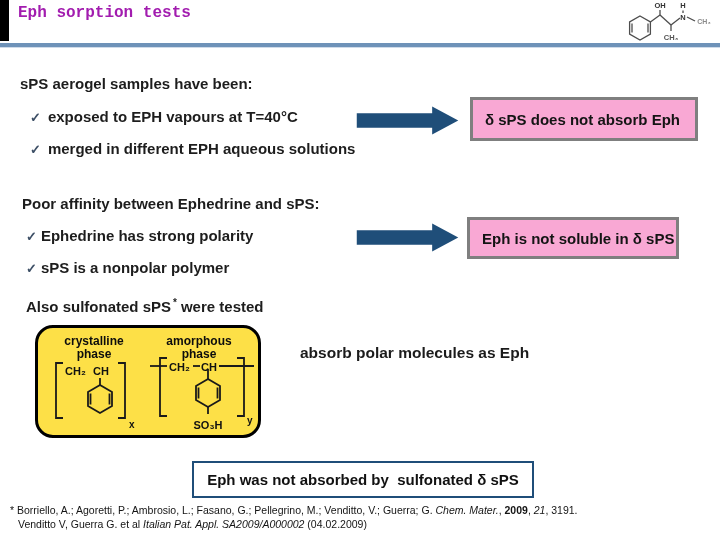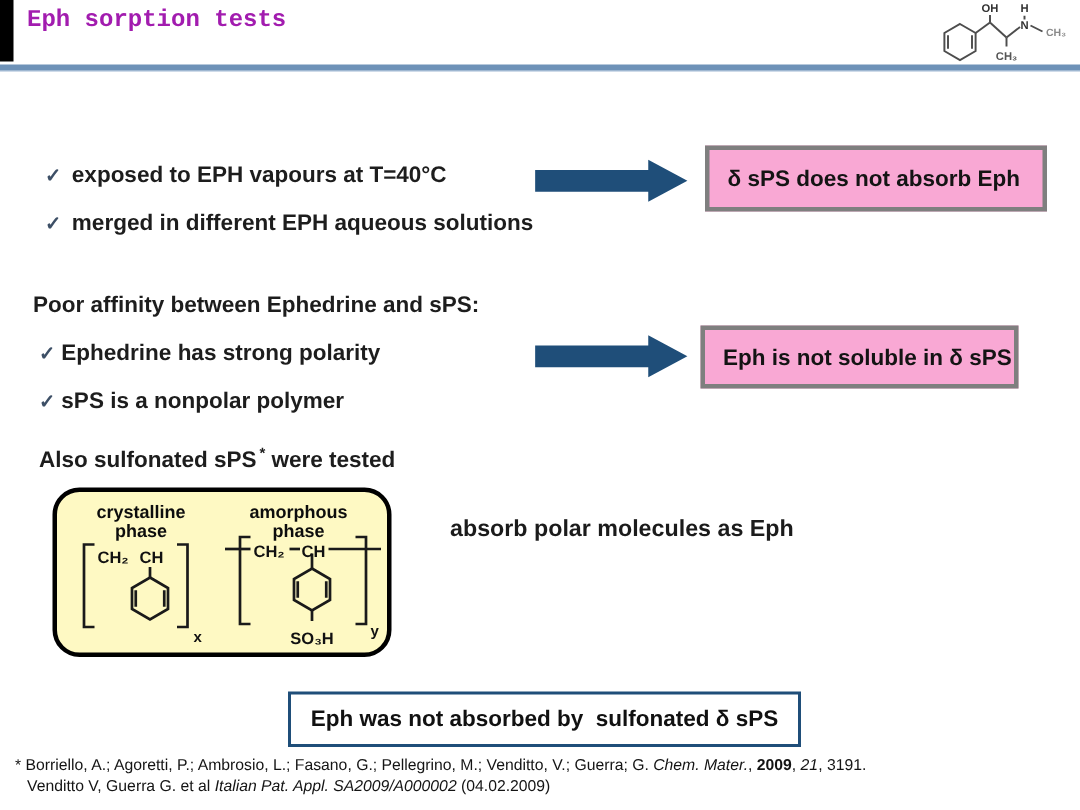--- a/index.html
+++ b/index.html
@@ -25,21 +25,21 @@
   .arrow{position:absolute;width:106px;height:29px;}
   .arrow1{left:355px;top:106px;}
   .arrow2{left:355px;top:223px;}
 
   .rbox{position:absolute;border:3px solid #7f7f7f;background:#f9a8d4;display:flex;align-items:center;
         font-size:15px;font-weight:600;color:#141414;padding-left:12px;box-sizing:border-box;white-space:nowrap;}
   .rbox1{left:470px;top:97px;width:228px;height:44px;}
   .rbox2{left:467px;top:217px;width:212px;height:42px;}
 
   .panel{position:absolute;left:35px;top:325px;width:226px;height:113px;border:3px solid #000;
-         border-radius:18px;background:#fef9c3;box-sizing:border-box;}
+         border-radius:18px;background:#fde047;box-sizing:border-box;}
   .ph{position:absolute;font-size:12px;font-weight:700;color:#0d0d0d;text-align:center;line-height:13px;}
   .ph-left{left:10px;top:7px;width:92px;}
   .ph-right{left:110px;top:7px;width:102px;}
   .struct{position:absolute;}
   .struct-left{left:10px;top:30px;width:96px;height:76px;}
   .struct-right{left:112px;top:26px;width:104px;height:82px;}
 
   .para{position:absolute;left:300px;top:336px;width:402px;font-size:15.5px;font-weight:600;color:#1b1b1b;}
   .para .ln{line-height:33px;height:33px;}
   .para .just{text-align:justify;text-align-last:justify;}
@@ -77,20 +77,21 @@
       <line x1="67" y1="10.5" x2="67" y2="13"></line>
       <line x1="71" y1="17" x2="79" y2="21"></line>
     </g>
     <text x="44" y="8" text-anchor="middle" font-size="7.5" font-weight="700" fill="#333">OH</text>
     <text x="67" y="8" text-anchor="middle" font-size="7.5" font-weight="700" fill="#333">H</text>
     <text x="67" y="19.5" text-anchor="middle" font-size="7.5" font-weight="700" fill="#333">N</text>
     <text x="55" y="40" text-anchor="middle" font-size="7.5" font-weight="700" fill="#555">CH₃</text>
     <text x="88" y="24" text-anchor="middle" font-size="7" font-weight="700" fill="#8a8a8a">CH₃</text>
   </svg>
 
+  <div class="t intro">sPS aerogel samples  have been:</div>
 
   <div class="t row1">
     <span class="chk">✓</span><span>exposed to EPH vapours at T=40°C</span>
   </div>
   <div class="t row2">
     <span class="chk">✓</span><span>merged in different EPH aqueous solutions</span>
   </div>
 
   <svg class="arrow arrow1" viewBox="0 0 106 30">
     <path d="M0,7.5 L78,7.5 L78,0.5 L105,15 L78,29.5 L78,22.5 L0,22.5 Z" fill="#1F4E79"></path>

